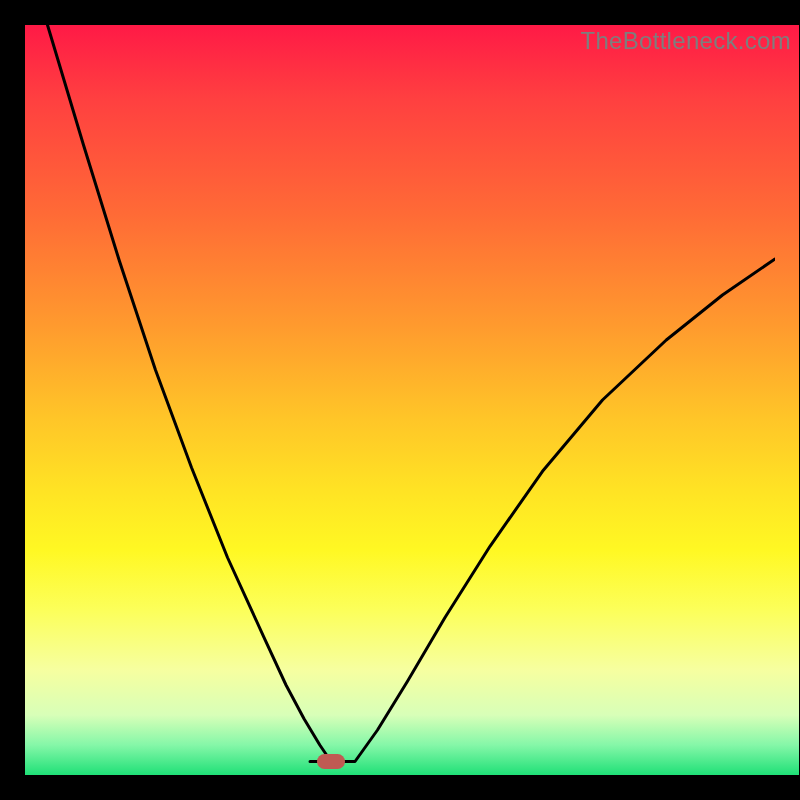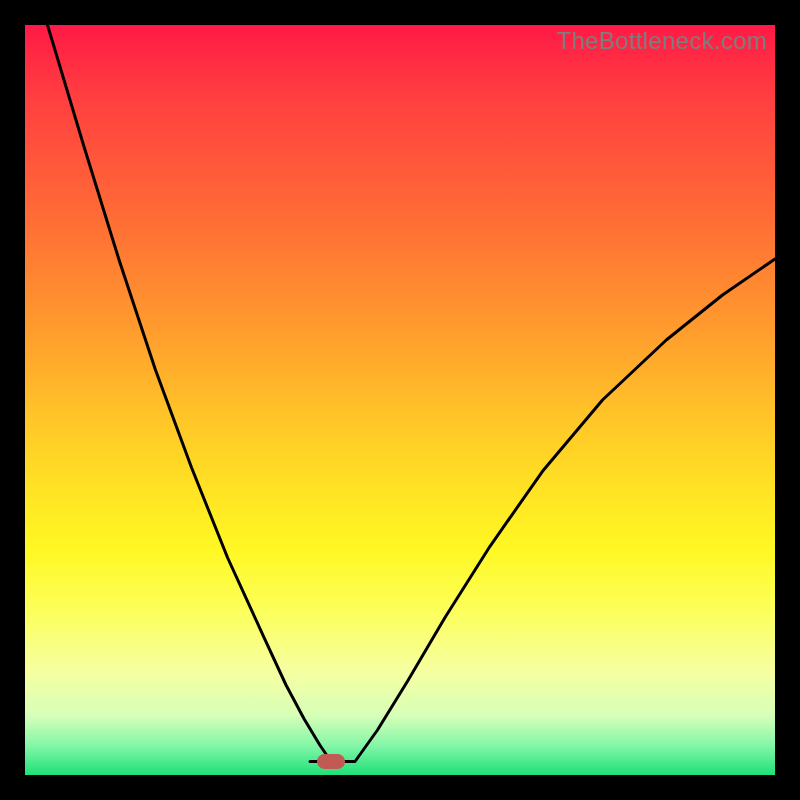--- a/index.html
+++ b/index.html
@@ -33,20 +33,21 @@
       #ff9a2e 40%,
       #ffc428 52%,
       #ffe324 62%,
       #fff823 70%,
       #fcff5a 78%,
       #f6ffa0 86%,
       #d8ffb8 92%,
       #85f7a8 96%,
       #1fe077 100%
     );
+    padding-left: 24px;
   }
   .watermark {
     position: absolute;
     top: 2px;
     right: 8px;
     color: #7e7e7e;
     font-size: 24px;
     font-weight: 500;
     letter-spacing: 0.3px;
     user-select: none;

